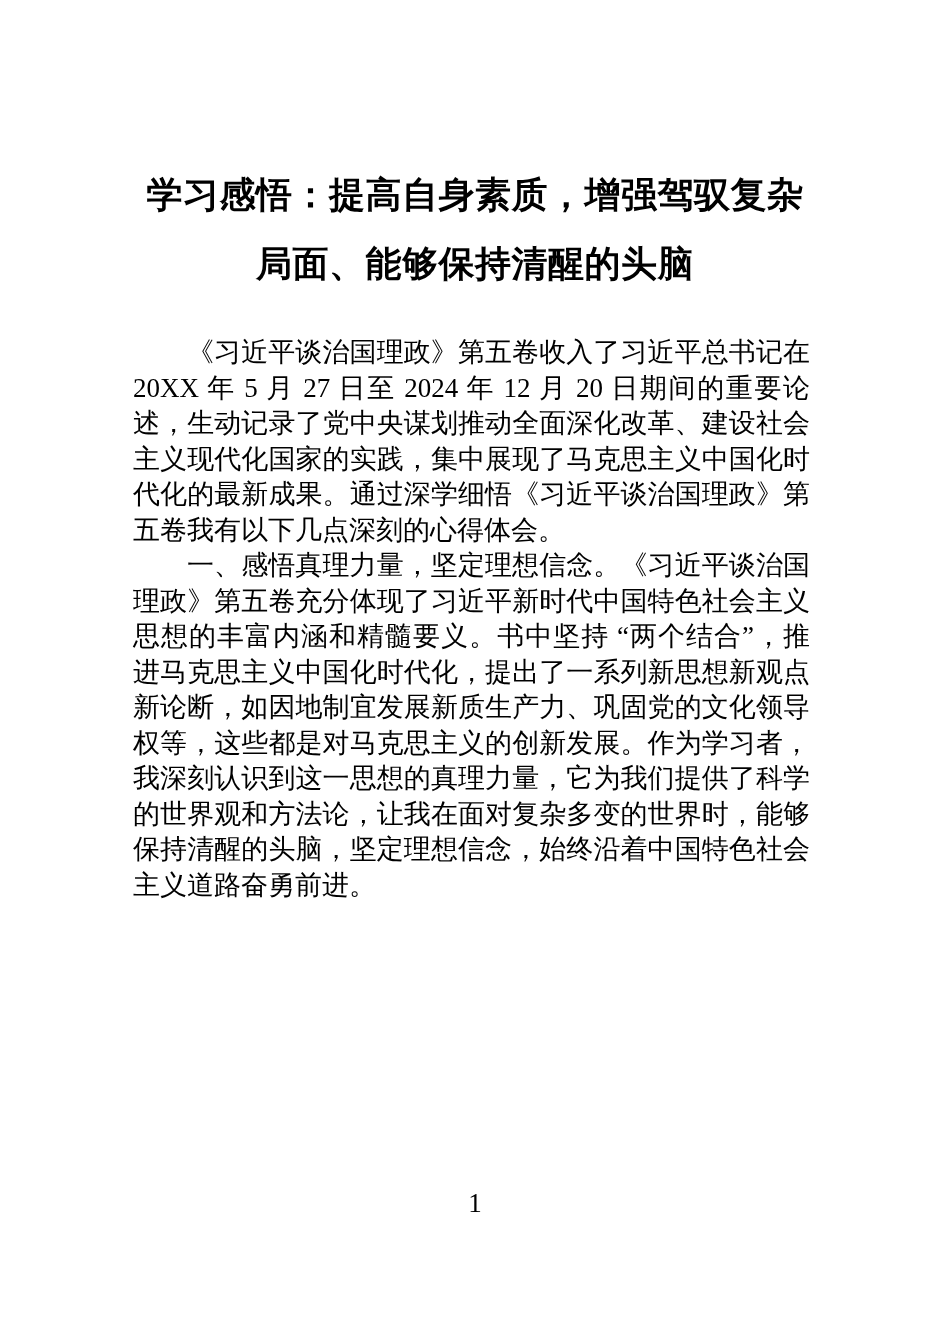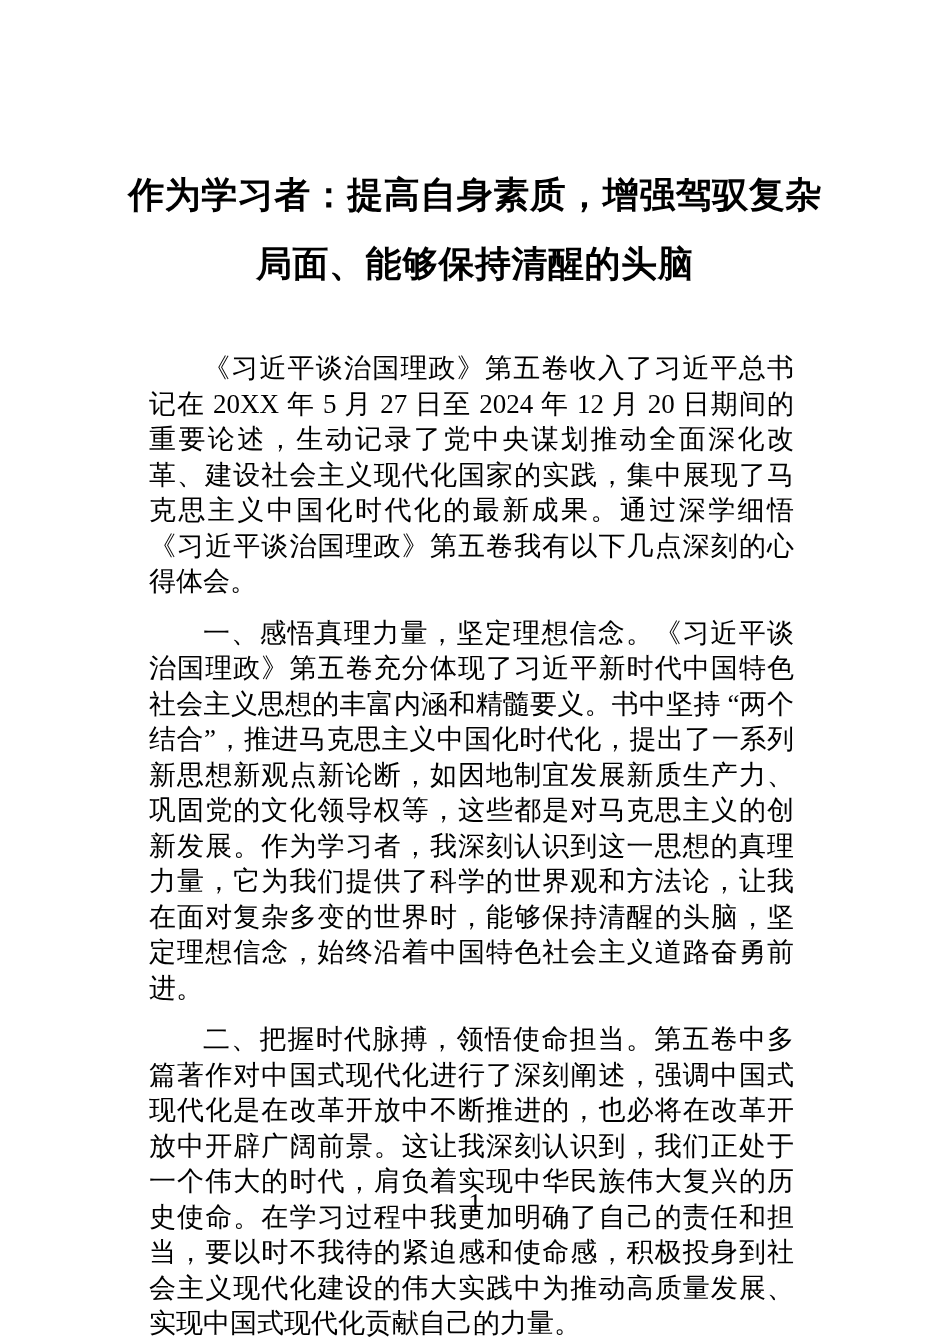--- a/index.html
+++ b/index.html
@@ -37,21 +37,21 @@
     top: 335px;
     left: 133px;
     width: 677px;
     font-family: "Liberation Serif", sans-serif; 
     font-size: 27px;
     line-height: 35.5px;
     text-align: justify;
     color: #000000;
   }
   .doc-body p {
-    margin: 16px;
+    margin: 0;
     padding: 0;
     text-indent: 2em;
     font-family: Liberation Serif, serif;
   }
   .page-number {
     position: absolute;
     top: 1185px;
     left: 0;
     width: 950px;
     text-align: center;
@@ -60,25 +60,24 @@
     line-height: 36px;
     color: #000000;
   }
 </style>
 </head>
 <body>
 
 <div class="page">
 
   <h1 class="doc-title">
-    <span class="title-line">作为学习者：提高自身素质，增强驾驭复杂</span>
+    <span class="title-line">学习感悟：提高自身素质，增强驾驭复杂</span>
     <span class="title-line">局面、能够保持清醒的头脑</span>
   </h1>
 
   <div class="doc-body">
     <p>《习近平谈治国理政》第五卷收入了习近平总书记在 20XX 年 5 月 27 日至 2024 年 12 月 20 日期间的重要论述，生动记录了党中央谋划推动全面深化改革、建设社会主义现代化国家的实践，集中展现了马克思主义中国化时代化的最新成果。通过深学细悟《习近平谈治国理政》第五卷我有以下几点深刻的心得体会。</p>
     <p>一、感悟真理力量，坚定理想信念。《习近平谈治国理政》第五卷充分体现了习近平新时代中国特色社会主义思想的丰富内涵和精髓要义。书中坚持 “两个结合”，推进马克思主义中国化时代化，提出了一系列新思想新观点新论断，如因地制宜发展新质生产力、巩固党的文化领导权等，这些都是对马克思主义的创新发展。作为学习者，我深刻认识到这一思想的真理力量，它为我们提供了科学的世界观和方法论，让我在面对复杂多变的世界时，能够保持清醒的头脑，坚定理想信念，始终沿着中国特色社会主义道路奋勇前进。</p>
-    <p>二、把握时代脉搏，领悟使命担当。第五卷中多篇著作对中国式现代化进行了深刻阐述，强调中国式现代化是在改革开放中不断推进的，也必将在改革开放中开辟广阔前景。这让我深刻认识到，我们正处于一个伟大的时代，肩负着实现中华民族伟大复兴的历史使命。在学习过程中我更加明确了自己的责任和担当，要以时不我待的紧迫感和使命感，积极投身到社会主义现代化建设的伟大实践中为推动高质量发展、实现中国式现代化贡献自己的力量。</p>
   </div>
 
   <div class="page-number">1</div>
 
 </div>
 
 </body></html>

